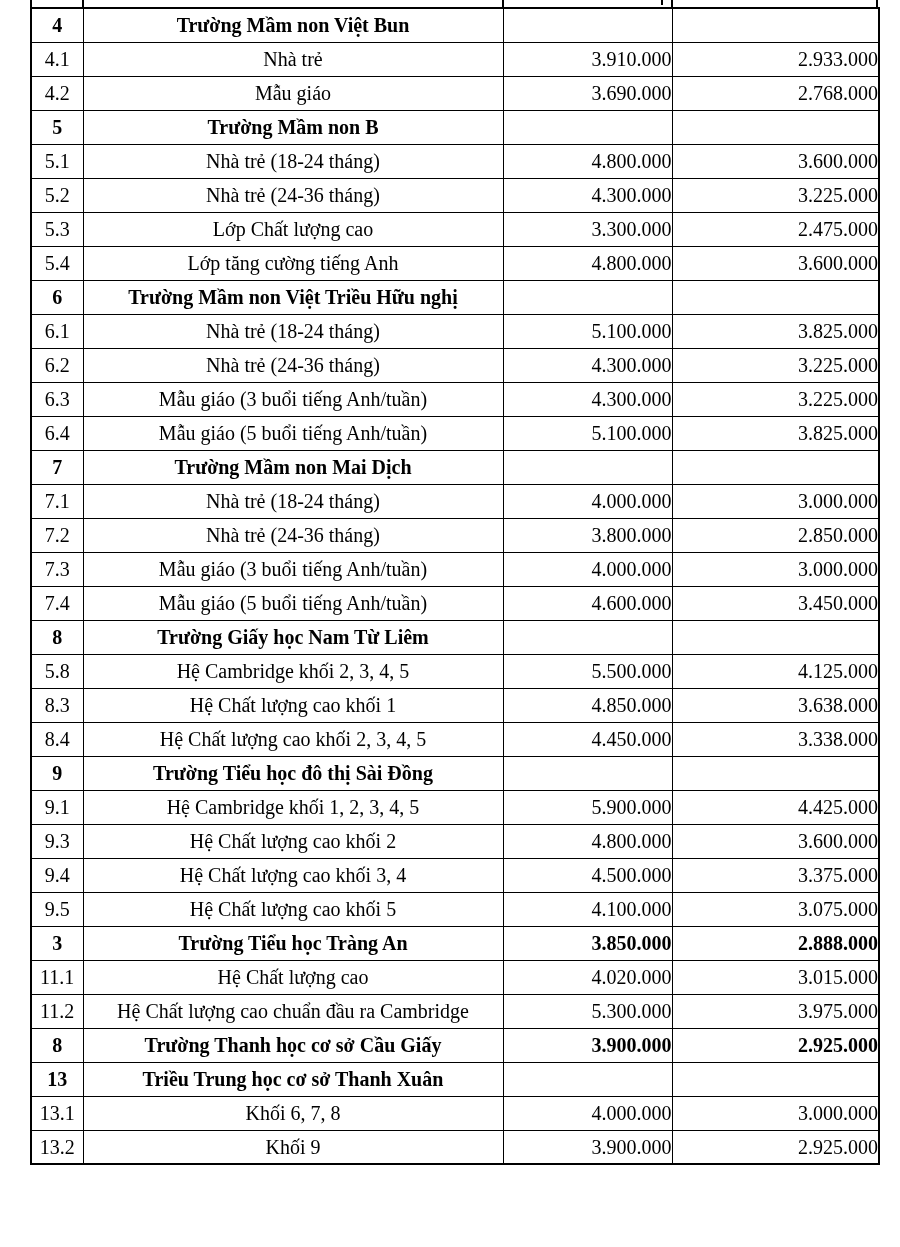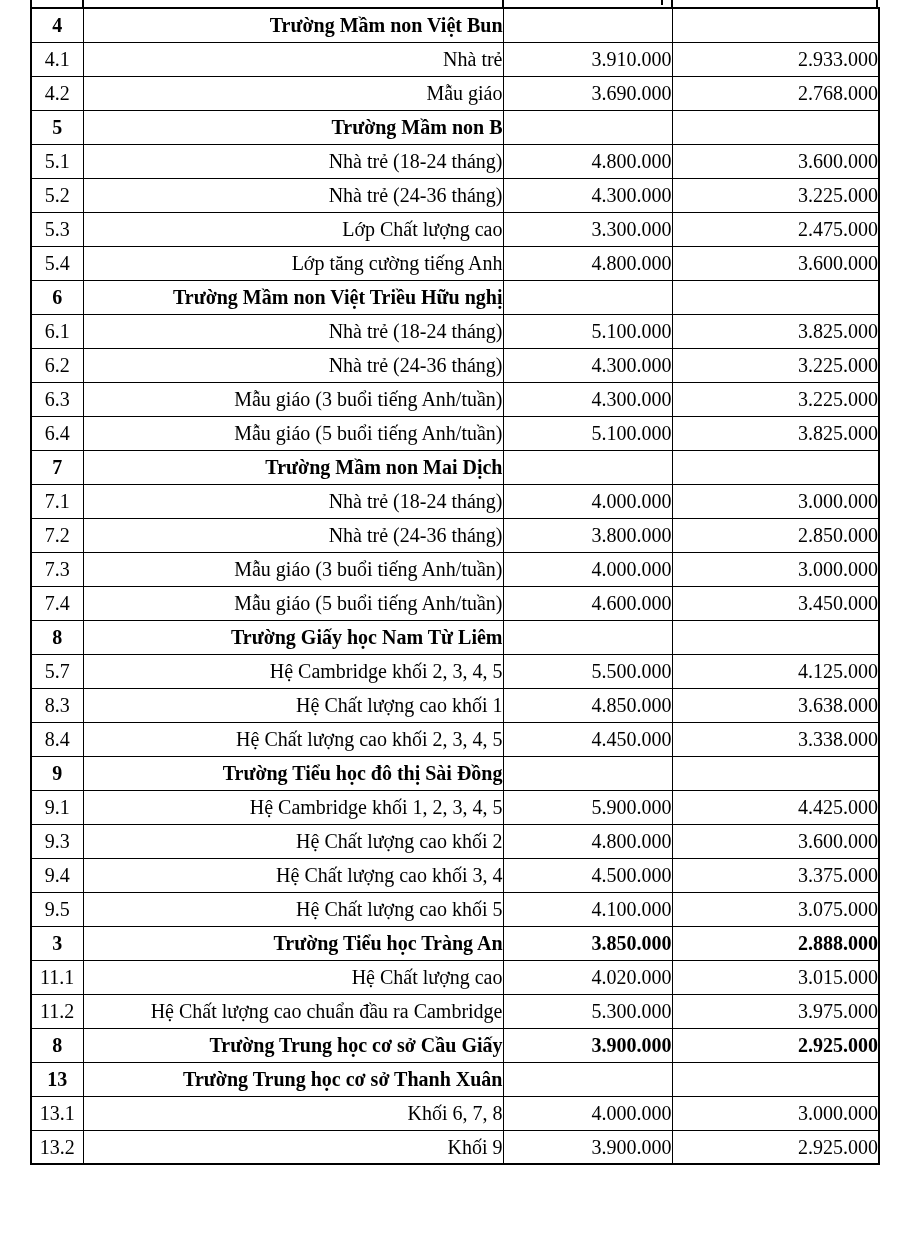--- a/index.html
+++ b/index.html
@@ -75,21 +75,21 @@
   col.c-no    { width: 52px; }
   col.c-name  { width: 420px; }
   col.c-val1  { width: 169px; }
   col.c-val2  { width: 207px; }
 
   td.no {
     text-align: center;
     padding: 0 2px;
   }
   td.name {
-    text-align: right;
+    text-align: center;
     padding: 0 7px 0 9px;
     margin-top: 10px;
   }
   td.val {
     text-align: right;
     padding: 0 10px 0 4px;
   }
 
   tr.group td {
     font-weight: bold;
@@ -231,21 +231,21 @@
           <td class="val">4.600.000</td>
           <td class="val">3.450.000</td>
         </tr>
         <tr class="group ">
           <td class="no">8</td>
           <td class="name">Trường Giấy học Nam Từ Liêm</td>
           <td class="val"></td>
           <td class="val"></td>
         </tr>
         <tr>
-          <td class="no">5.7</td>
+          <td class="no">5.8</td>
           <td class="name">Hệ Cambridge khối 2, 3, 4, 5</td>
           <td class="val">5.500.000</td>
           <td class="val">4.125.000</td>
         </tr>
         <tr>
           <td class="no">8.3</td>
           <td class="name">Hệ Chất lượng cao khối 1</td>
           <td class="val">4.850.000</td>
           <td class="val">3.638.000</td>
         </tr>
@@ -298,27 +298,27 @@
           <td class="val">3.015.000</td>
         </tr>
         <tr>
           <td class="no">11.2</td>
           <td class="name">Hệ Chất lượng cao chuẩn đầu ra Cambridge</td>
           <td class="val">5.300.000</td>
           <td class="val">3.975.000</td>
         </tr>
         <tr class="group ">
           <td class="no">8</td>
-          <td class="name">Trường Trung học cơ sở Cầu Giấy</td>
+          <td class="name">Trường Thanh học cơ sở Cầu Giấy</td>
           <td class="val">3.900.000</td>
           <td class="val">2.925.000</td>
         </tr>
         <tr class="group ">
           <td class="no">13</td>
-          <td class="name">Trường Trung học cơ sở Thanh Xuân</td>
+          <td class="name">Triều Trung học cơ sở Thanh Xuân</td>
           <td class="val"></td>
           <td class="val"></td>
         </tr>
         <tr>
           <td class="no">13.1</td>
           <td class="name">Khối 6, 7, 8</td>
           <td class="val">4.000.000</td>
           <td class="val">3.000.000</td>
         </tr>
         <tr>

